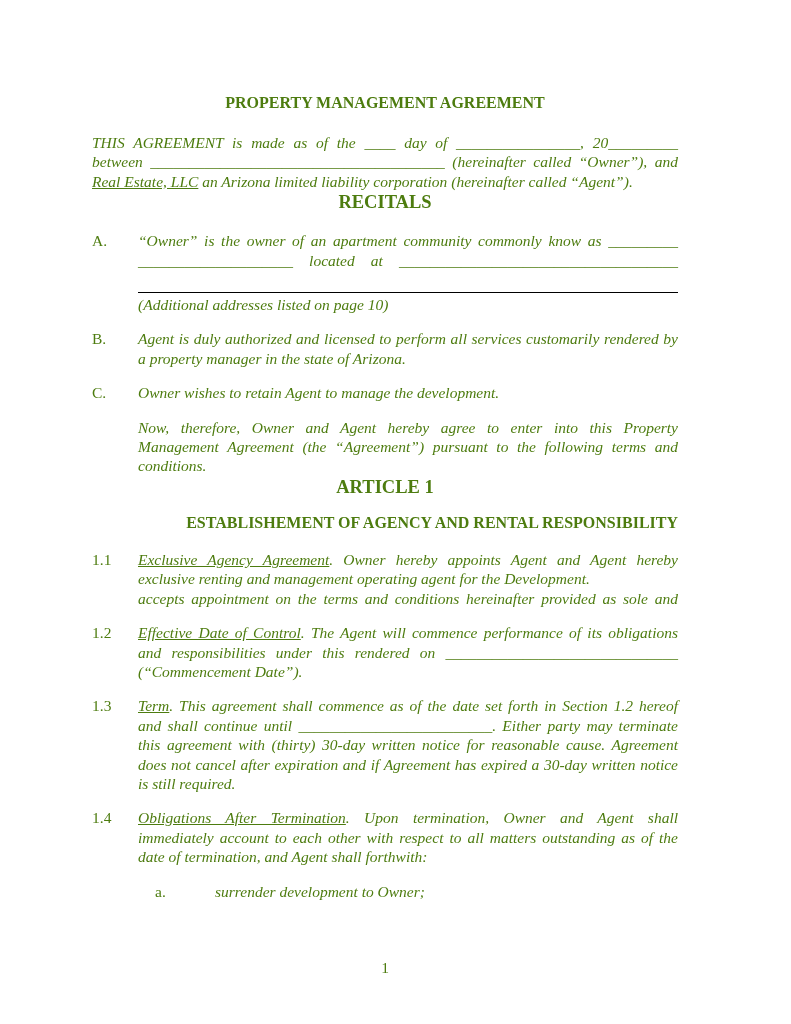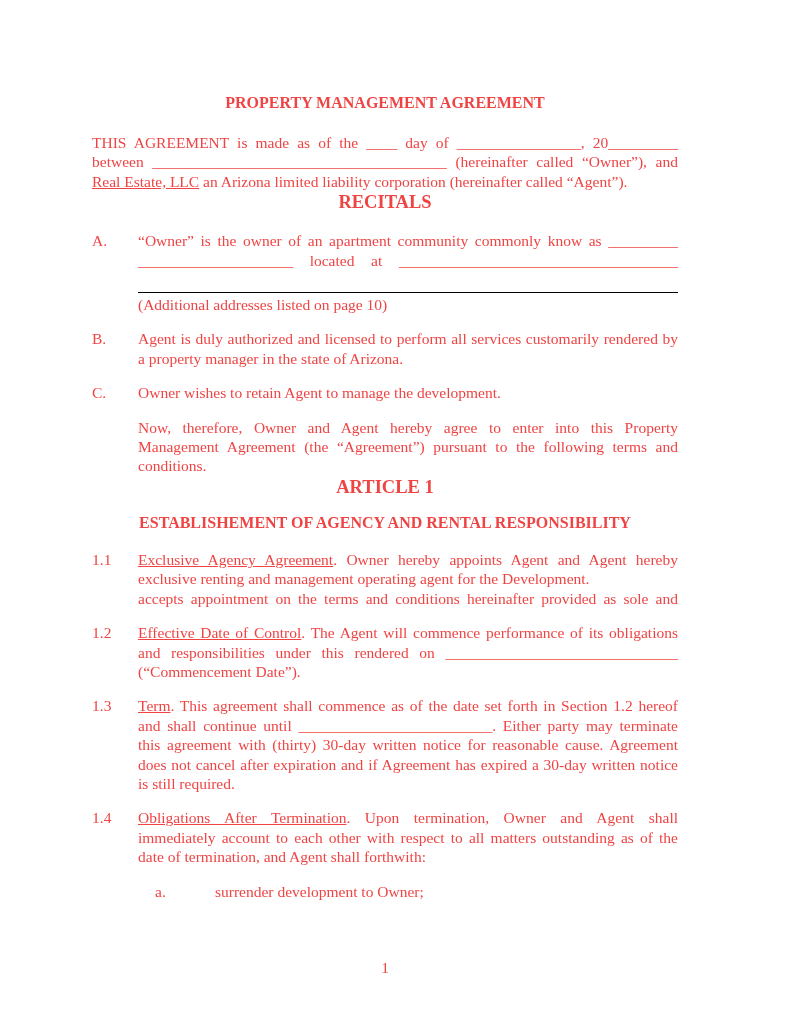--- a/index.html
+++ b/index.html
@@ -1,53 +1,53 @@
 <!DOCTYPE html>
 <html><head>
 <meta charset="utf-8">
 <style>
   html, body { margin: 0; padding: 0; background: #ffffff; }
   .page {
     position: relative;
     width: 791px;
     height: 1024px;
     background: #ffffff;
-    color: #ef4444;
+    color: #4d7c0f;
     font-family: "Liberation Serif", serif;
     font-size: 15.5px;
     line-height: 19.4px;
     box-sizing: border-box;
     padding: 93px 113px 0 92px;
     overflow: hidden;
   }
   .doc-title {
     text-align: center;
     font-weight: bold;
     font-size: 16px;
     line-height: 20px;
   }
   .h2 {
     text-align: center;
     font-weight: bold;
     font-size: 18.5px;
     line-height: 23px;
   }
   .h3 {
-    text-align: center;
+    text-align: right;
     font-weight: bold;
     font-size: 16px;
     line-height: 20px;
     margin-top: 14px;
   }
   .para { margin-top: 20px; }
   .item { display: flex; margin-top: 15px; }
   .item.first { margin-top: 17px; }
   .item .label { flex: 0 0 46px; width: 46px; }
   .item .body { flex: 1; min-width: 0; }
-  .line { text-align: justify; text-align-last: justify; }
+  .line { text-align: justify; text-align-last: justify; font-style: italic; }
   .line.left { text-align-last: left; }
   .u { text-decoration: underline; }
   .rule {
     border-bottom: 1px solid #000000;
     height: 17px;
     margin-top: 5px;
     margin-bottom: 2px;
   }
   .subitem { display: flex; margin-top: 15px; margin-left: 63px; }
   .subitem .sublabel { flex: 0 0 60px; width: 60px; }

